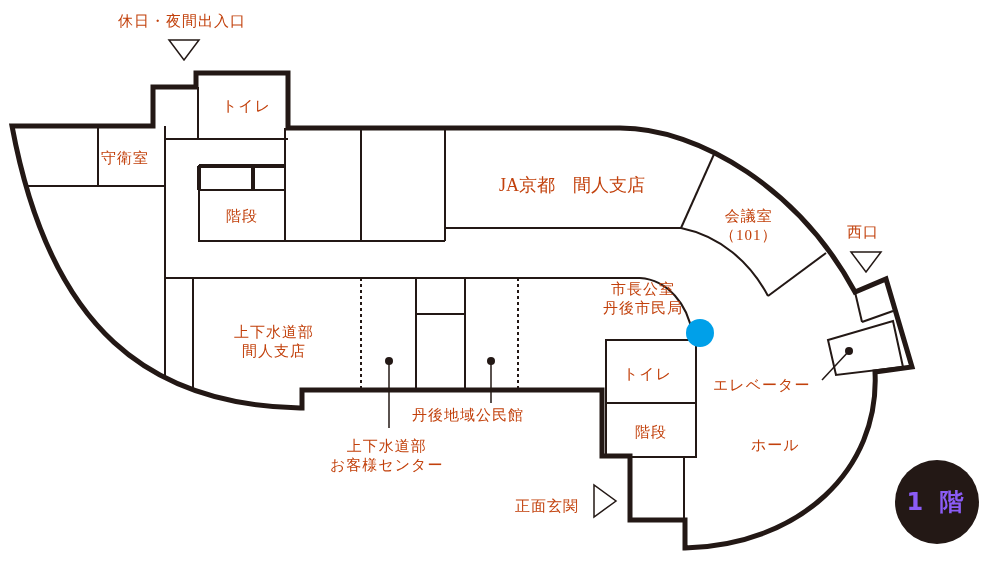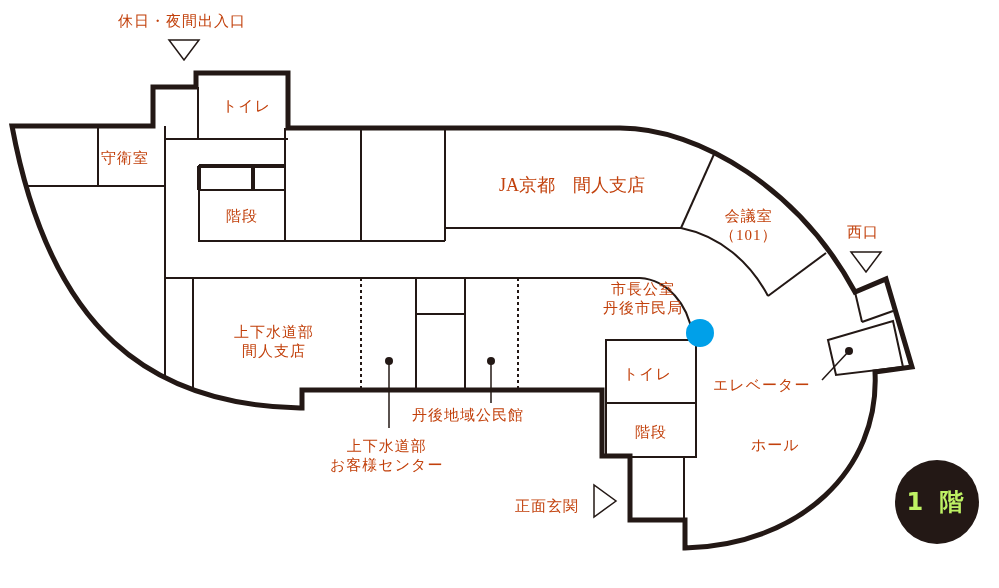--- a/index.html
+++ b/index.html
@@ -7,21 +7,21 @@
            font-family: "DejaVu Sans", sans-serif; color: #231815; }
     svg.plan { position: absolute; left: 0; top: 0; }
     .wall { fill: none; stroke: #231815; stroke-width: 5; stroke-linejoin: miter; }
     .inner { fill: none; stroke: #231815; stroke-width: 2; }
     .dash { fill: none; stroke: #231815; stroke-width: 2; stroke-dasharray: 3 3; }
     .thin { fill: none; stroke: #231815; stroke-width: 1.5; }
     .lbl { position: absolute; font-size: 15px; line-height: 19px; text-align: center;
            white-space: nowrap; color: #c2410c; letter-spacing: 1px; font-family: Liberation Serif, serif; }
     .lbl.sm { font-size: 18px; letter-spacing: 0; }
     .badge { position: absolute; left: 895px; top: 460px; width: 84px; height: 84px;
-             border-radius: 50%; background: #231815; color: #bef264;
+             border-radius: 50%; background: #231815; color: #8b5cf6;
              font-size: 24px; font-weight: bold; display: flex; align-items: center;
              justify-content: center; letter-spacing: 4px; }
     .marker { position: absolute; left: 686px; top: 319px; width: 28px; height: 28px;
               border-radius: 50%; }
   </style>
 </head>
 <body>
 
 <svg class="plan" width="999" height="588" viewBox="0 0 999 588">
 

